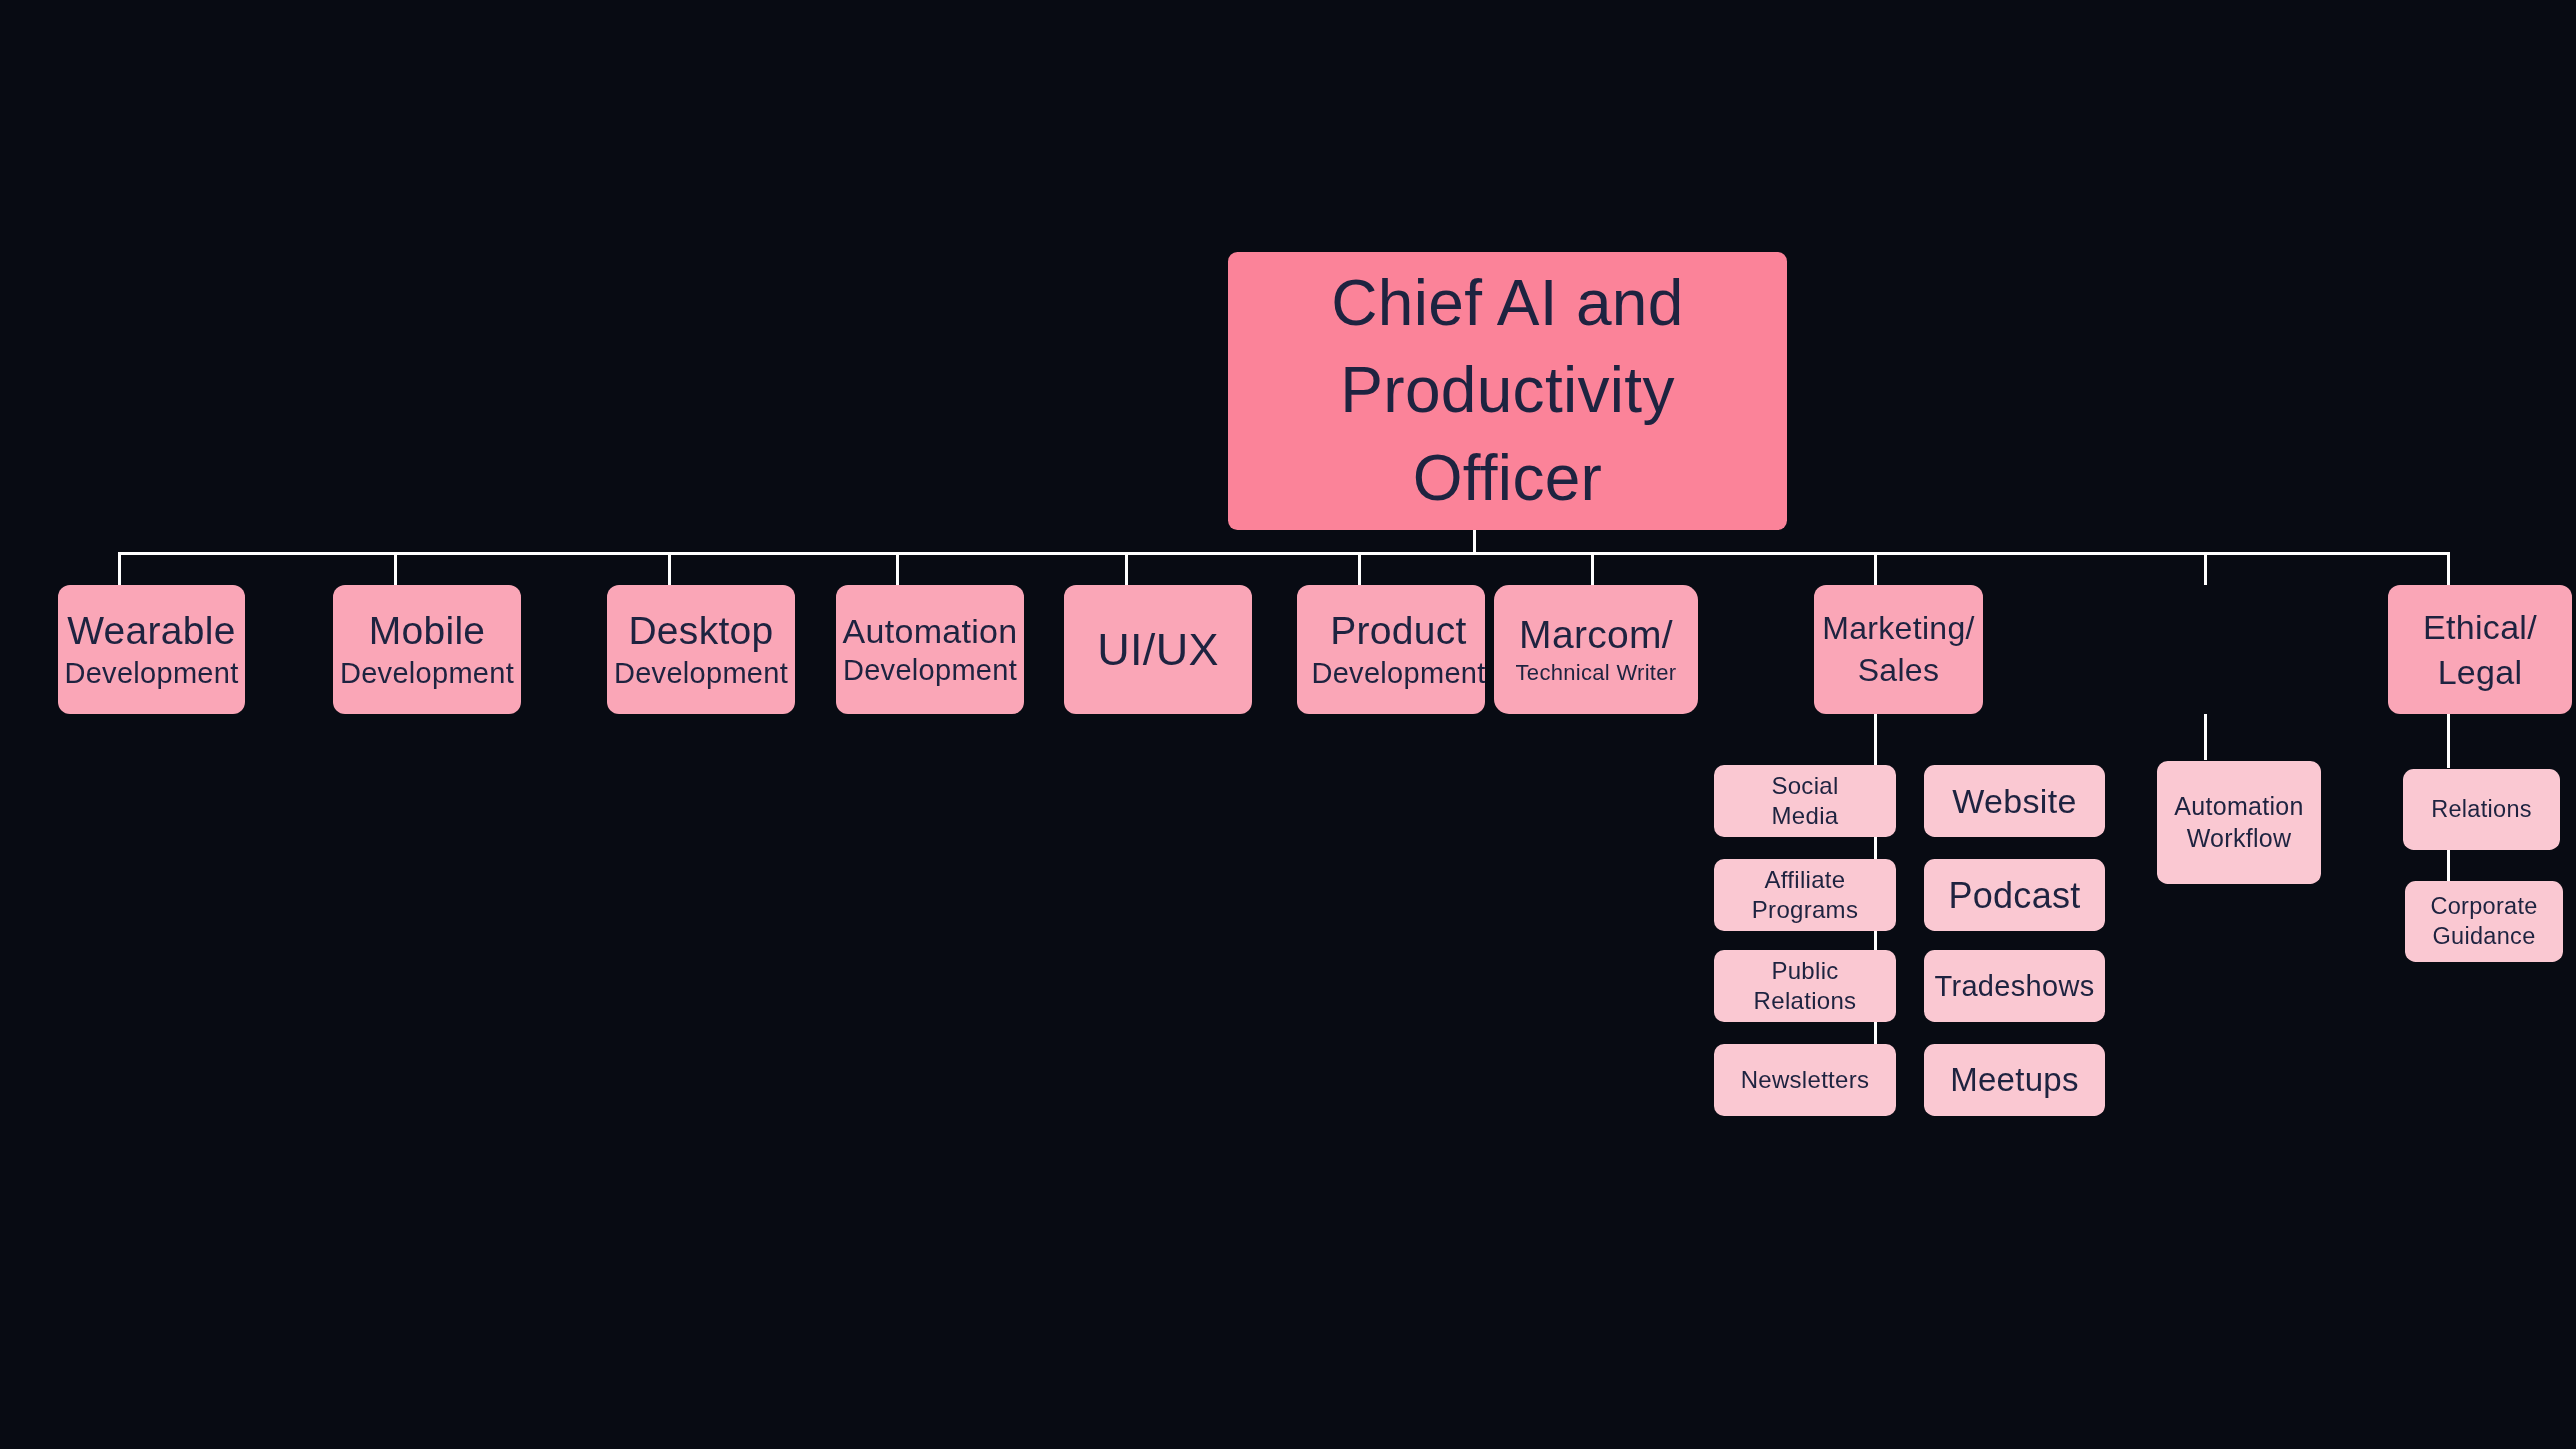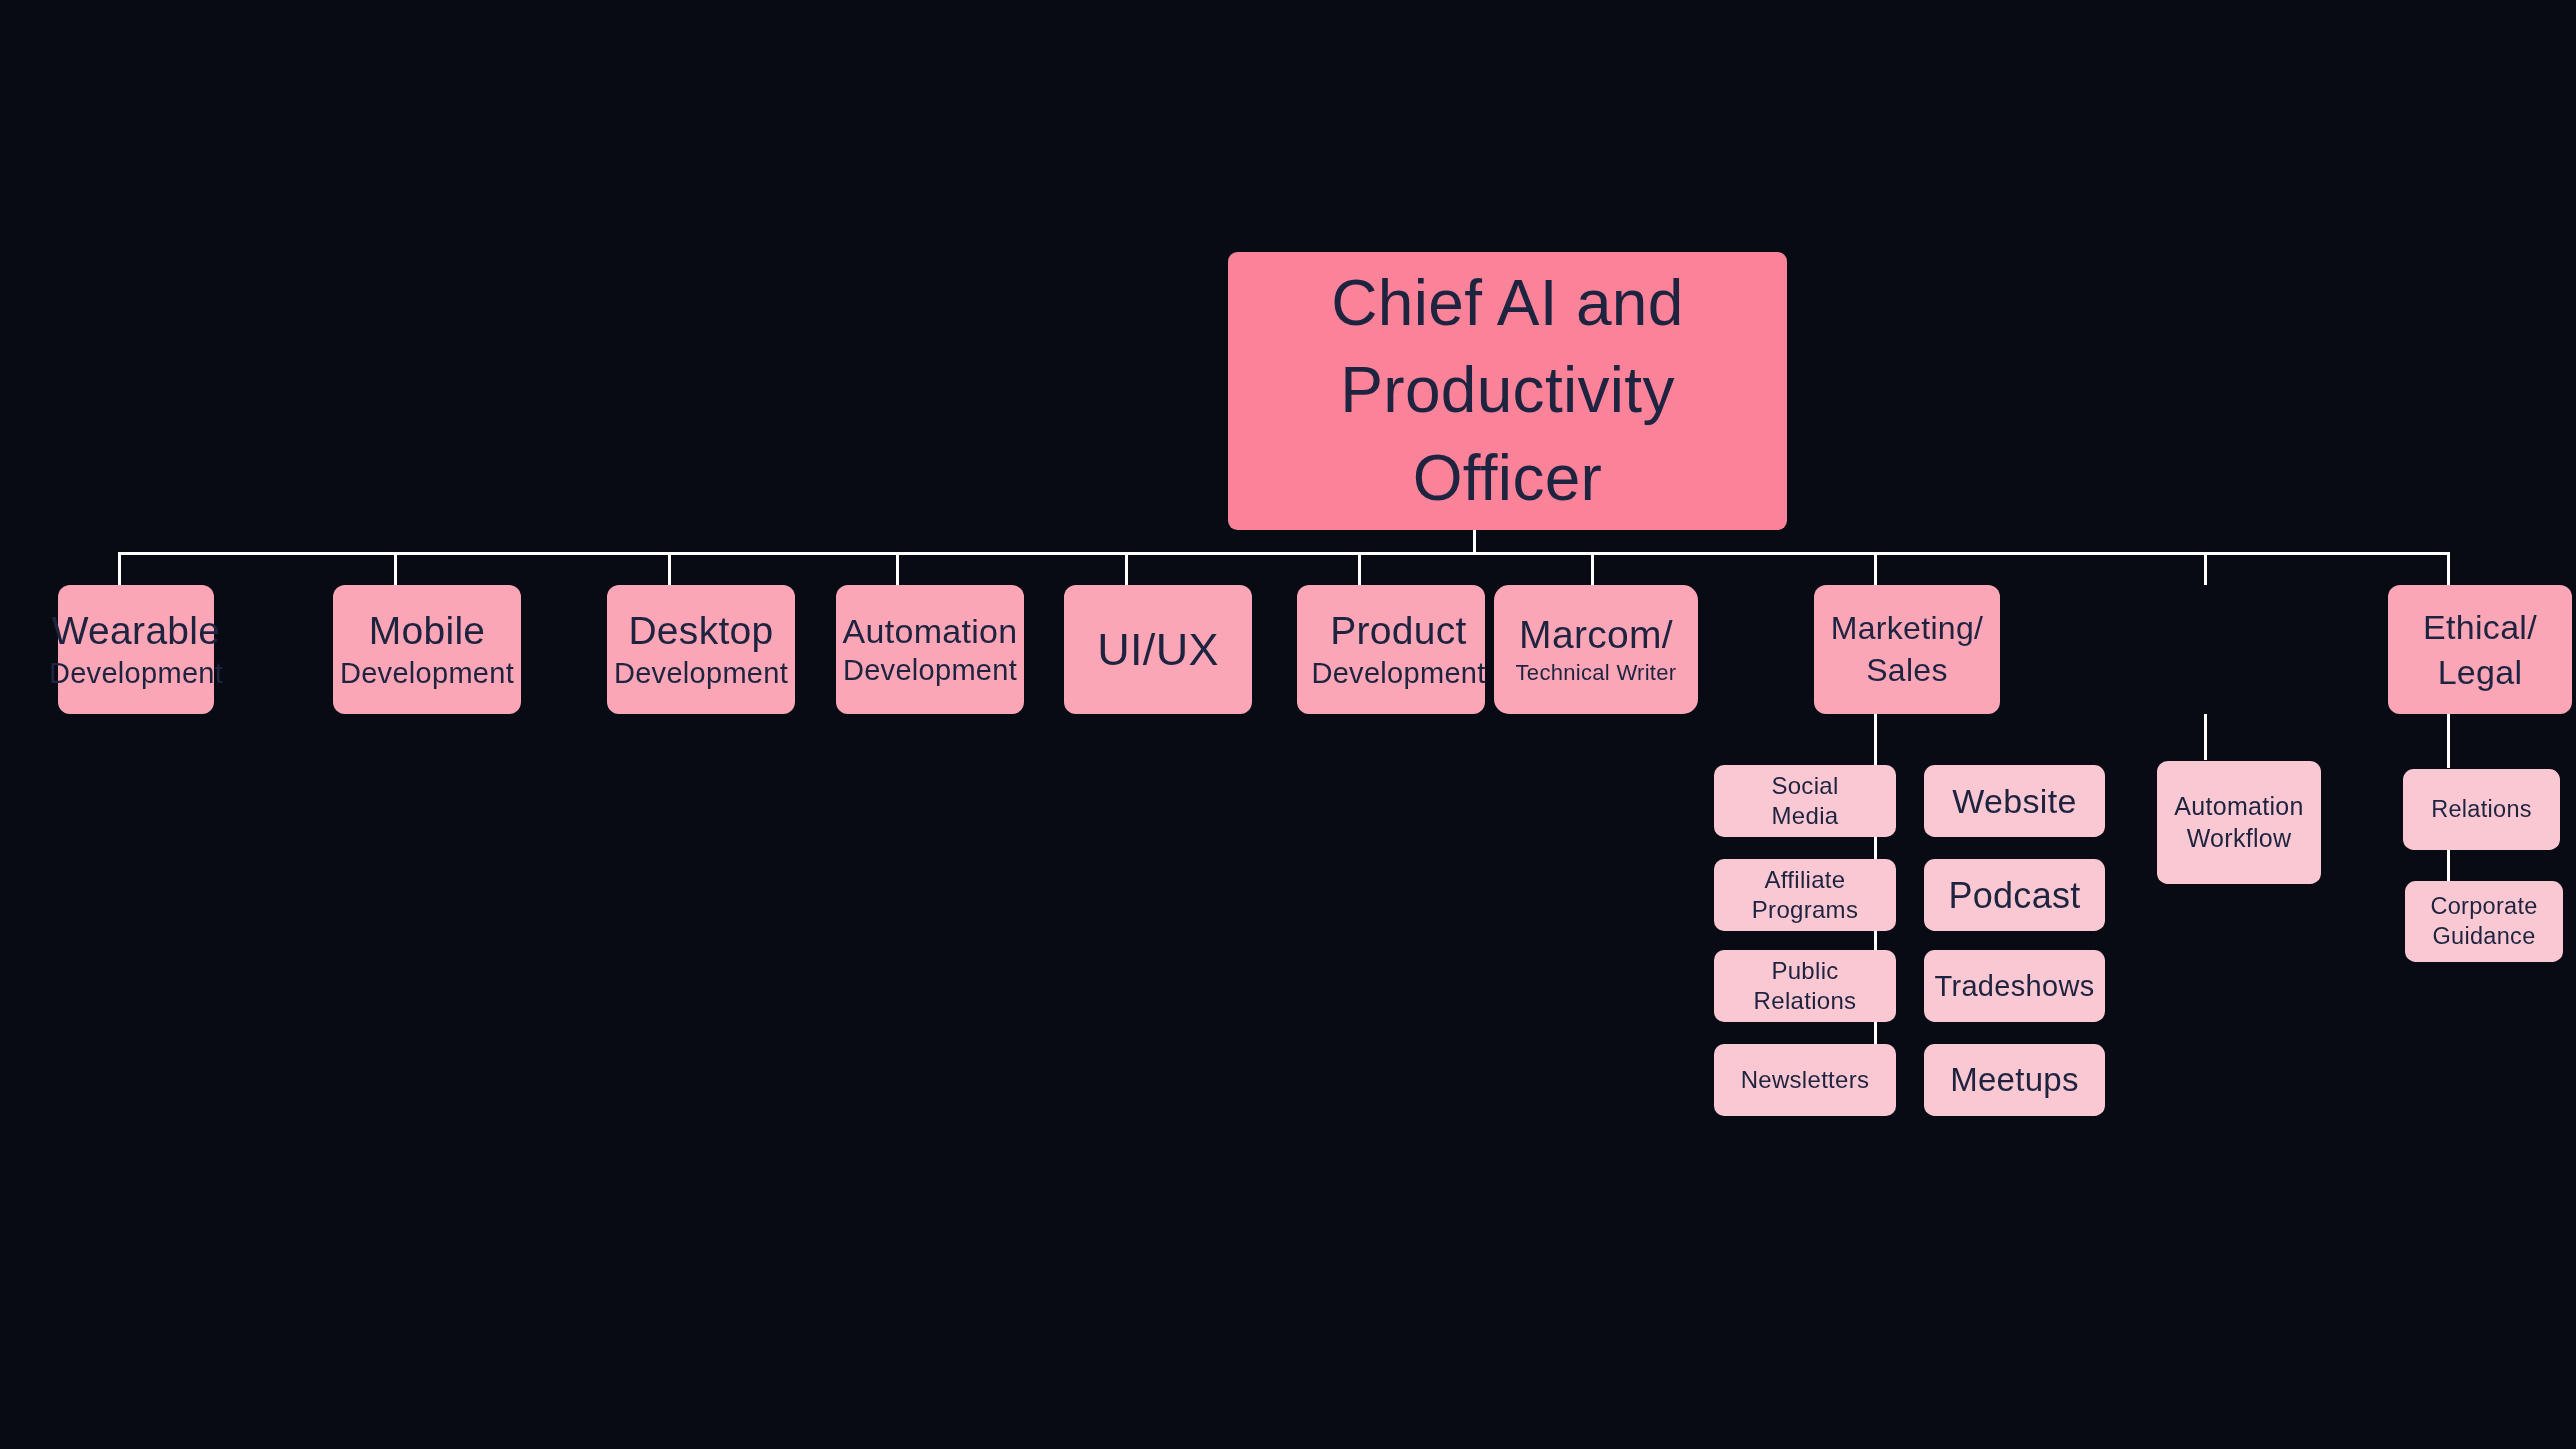--- a/index.html
+++ b/index.html
@@ -37,31 +37,31 @@
   }
 
   .dept {
     top: 585px; height: 129px;
     background: var(--node-dept); border-radius: 12px;
     line-height: 1.15;
   }
   .dept .t1 { font-size: 39px; line-height: 1.2; }
   .dept .t2 { font-size: 29px; line-height: 1.25; }
 
-  #n-wearable   { left: 26px;   width: 156px; }
+  #n-wearable   { left: 26px;   width: 187px; }
   #n-mobile     { left: 301px;  width: 188px; }
   #n-desktop    { left: 575px;  width: 188px; }
   #n-automation { left: 804px; width: 188px; }
   #n-automation .t1 { font-size: 34px; }
   #n-uiux       { left: 1032px; width: 188px; }
   #n-uiux .t1   { font-size: 45px; }
   #n-product    { left: 1265px; width: 188px; padding-left: 15px; }
   #n-marcom     { left: 1462px; width: 204px; border-radius: 15px; }
   #n-marcom .t2 { font-size: 22px; }
-  #n-marketing  { left: 1782px; width: 186px; }
+  #n-marketing  { left: 1782px; width: 169px; }
   #n-marketing .t1, #n-marketing .t2 { font-size: 32px; line-height: 1.3; }
   #n-project    { left: 2111px; width: 188px; }
   #n-project .t1 { font-size: 38px; }
   #n-project .t2 { font-size: 27px; }
   #n-ethical    { left: 2356px; width: 184px; }
   #n-ethical .t1, #n-ethical .t2 { font-size: 34px; line-height: 1.3; }
 
   .leaf {
     background: var(--node-leaf); border-radius: 10.7px;
     line-height: 1.25;

